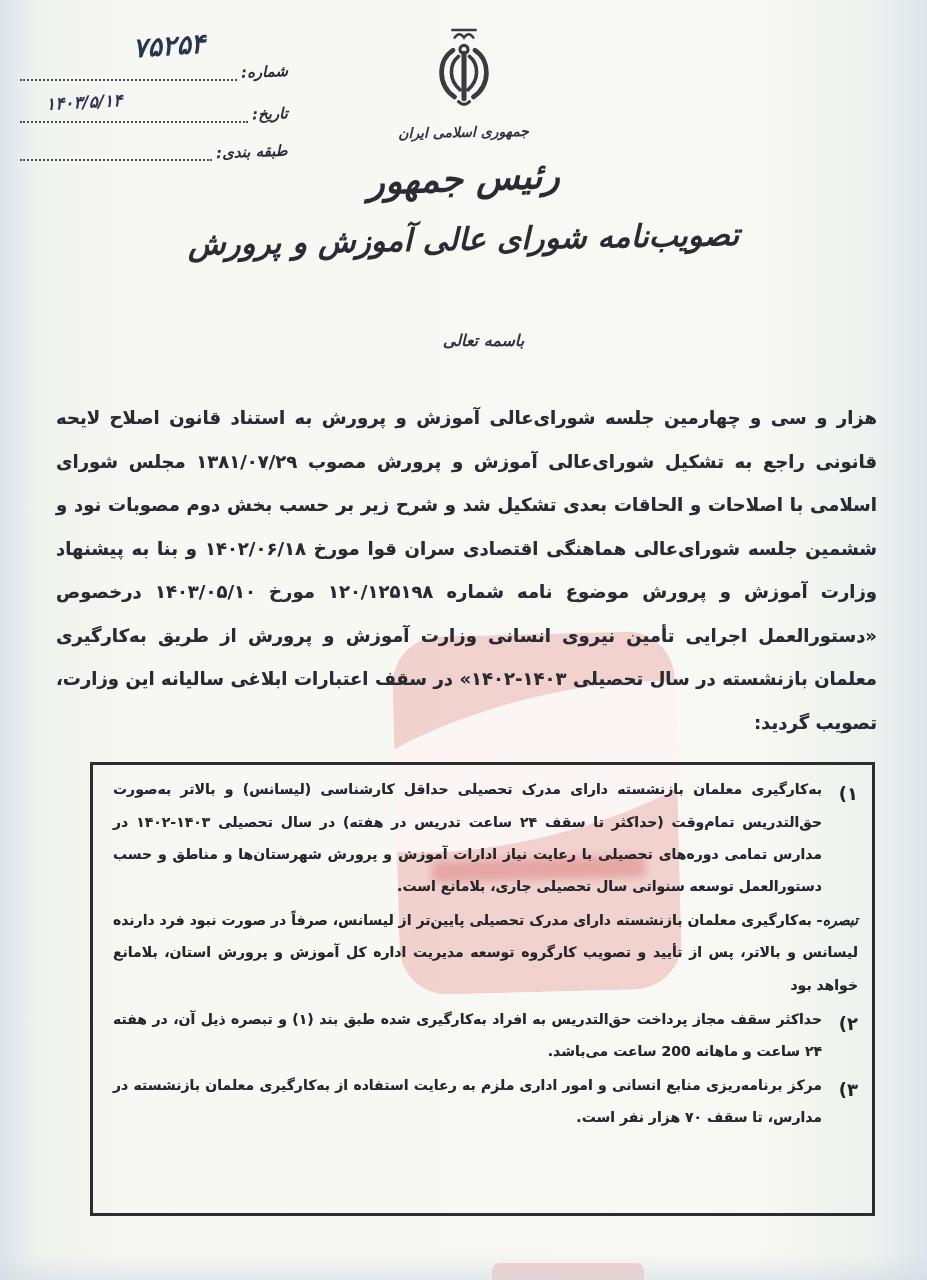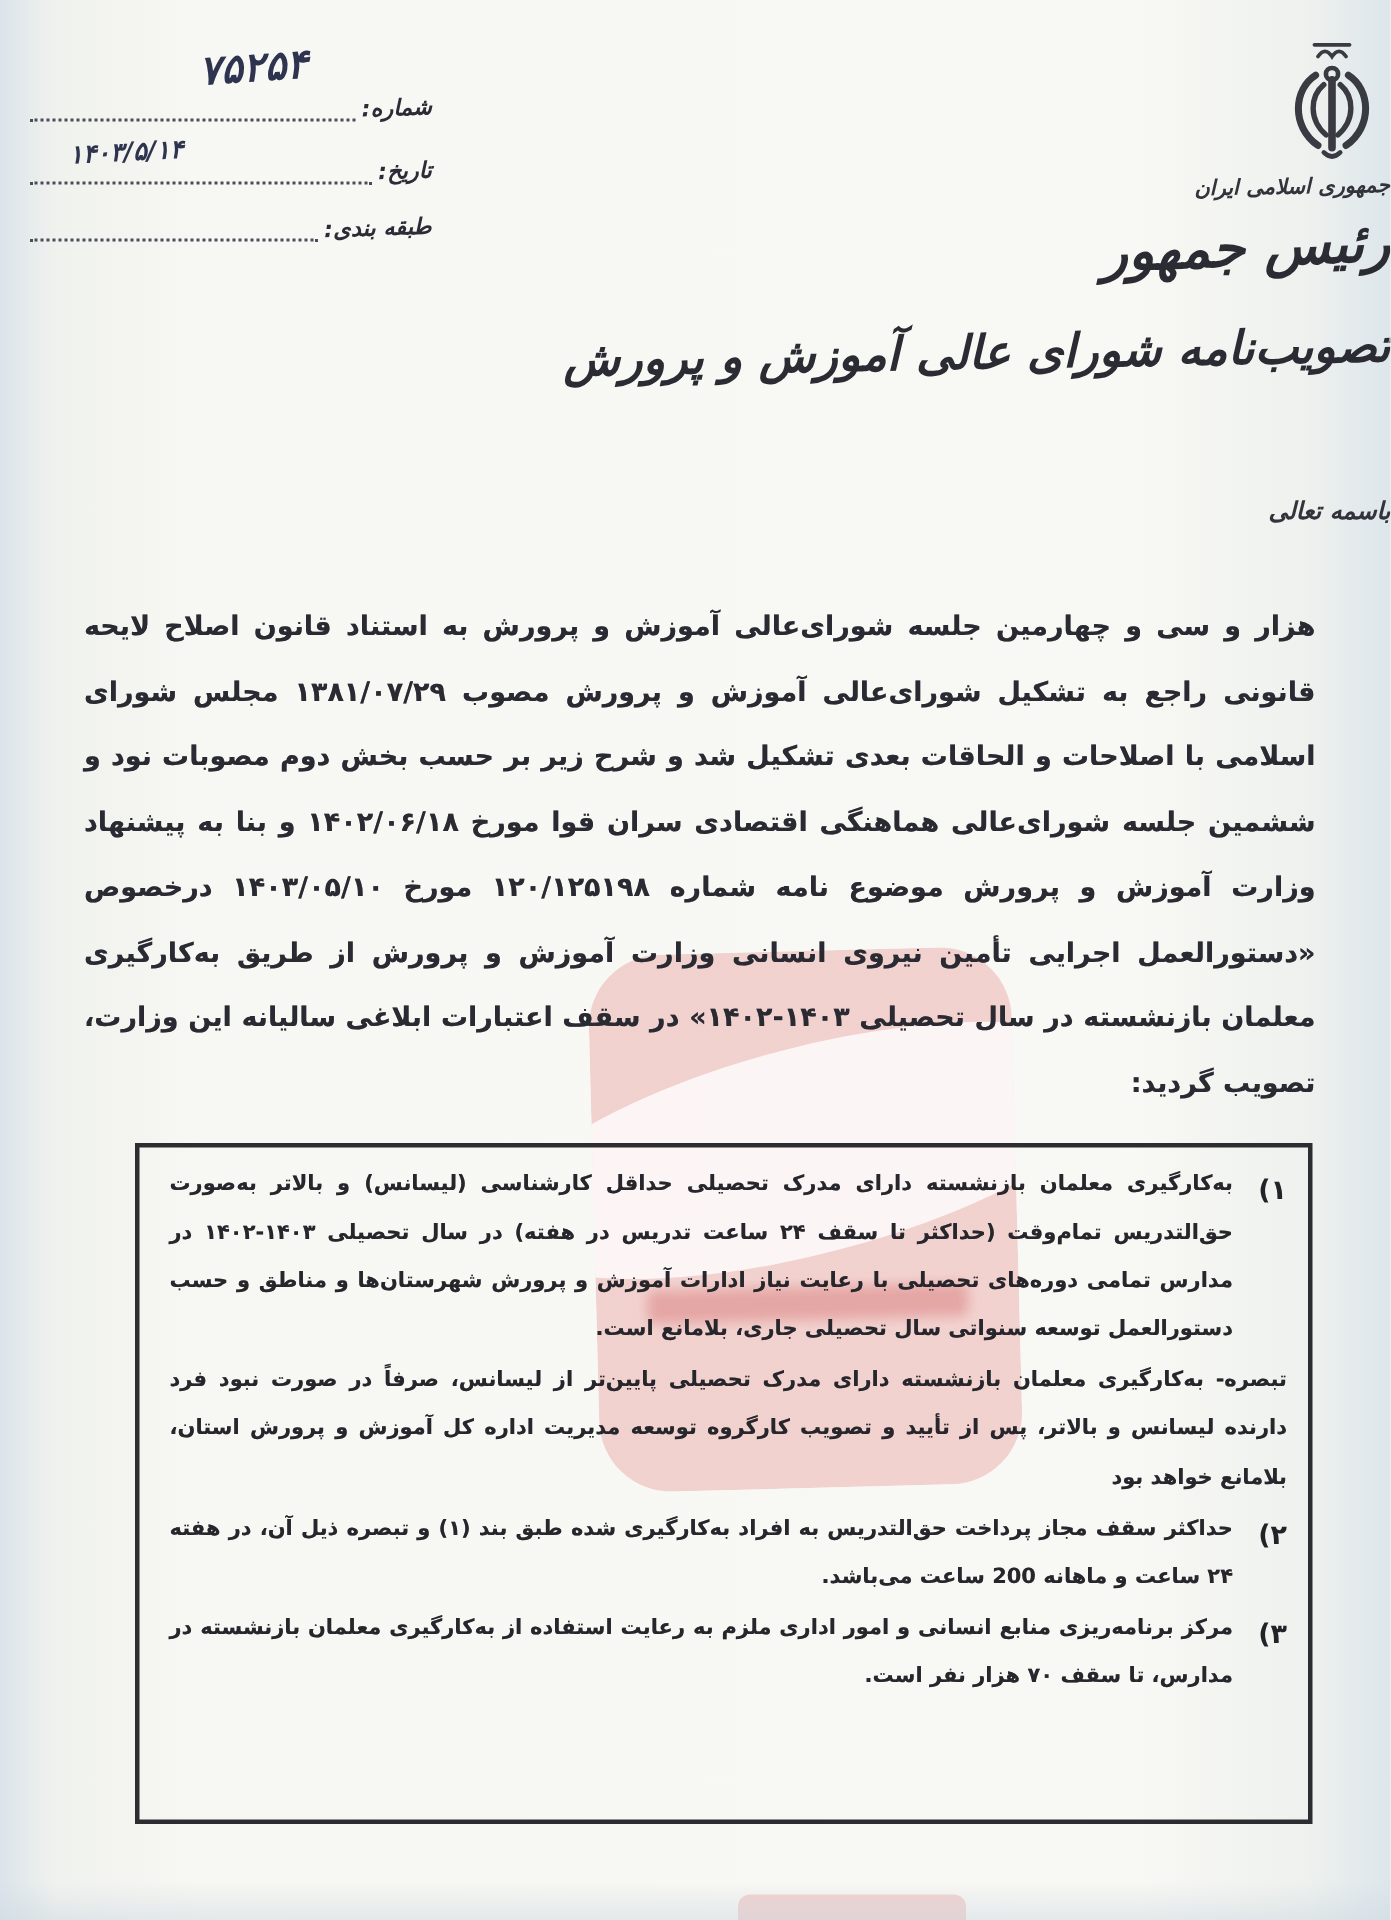--- a/index.html
+++ b/index.html
@@ -65,21 +65,21 @@
     transform:rotate(-4deg); margin:0 30px 2px 60px;
   }
   .row-date{ margin-top:24px; }
   .date-value{
     position:absolute; top:-13px; left:26px; font-size:17px;
     transform:rotate(-3deg);
   }
   .row-class{ margin-top:20px; }
 
   
-  .header{ text-align:right; padding-top:24px; }
+  .header{ text-align:center; padding-top:24px; }
   .emblem{ width:78px; height:96px; display:inline-block; }
   .country{
     font-size:14px; font-weight:bold; font-style:italic;
     color:#33333c; margin-top:0px; transform:rotate(-1deg);
   }
   .office{
     font-size:36px; font-weight:bold; font-style:italic;
     color:#2b2b33; margin-top:18px; transform:rotate(-2deg);
   }
   .doc-title{
@@ -115,21 +115,21 @@
     flex:0 0 36px; font-weight:bold; font-size:18px;
     line-height:2.3; color:#222228; text-align:right;
   }
   .item-body{ flex:1; }
   .item-text{
     font-size:14px; font-weight:bold; line-height:2.3;
     text-align:justify; color:#26262c;
     text-shadow:0 0 .4px rgba(38,38,44,.5);
   }
   .note{ margin:2px -36px 0 0; }
-  .note-lead{ font-weight:bold; }
+  .note-lead{ font-weight:bold;font-style:italic; }
 </style>
 </head>
 <body>
 
 <div class="page">
 
   <div class="watermark">
     <div class="wm-fill" style="background-color: rgb(224, 100, 100); opacity: 0.26;"></div>
     <div class="wm-swoosh"></div>
     <div class="wm-text"></div>

